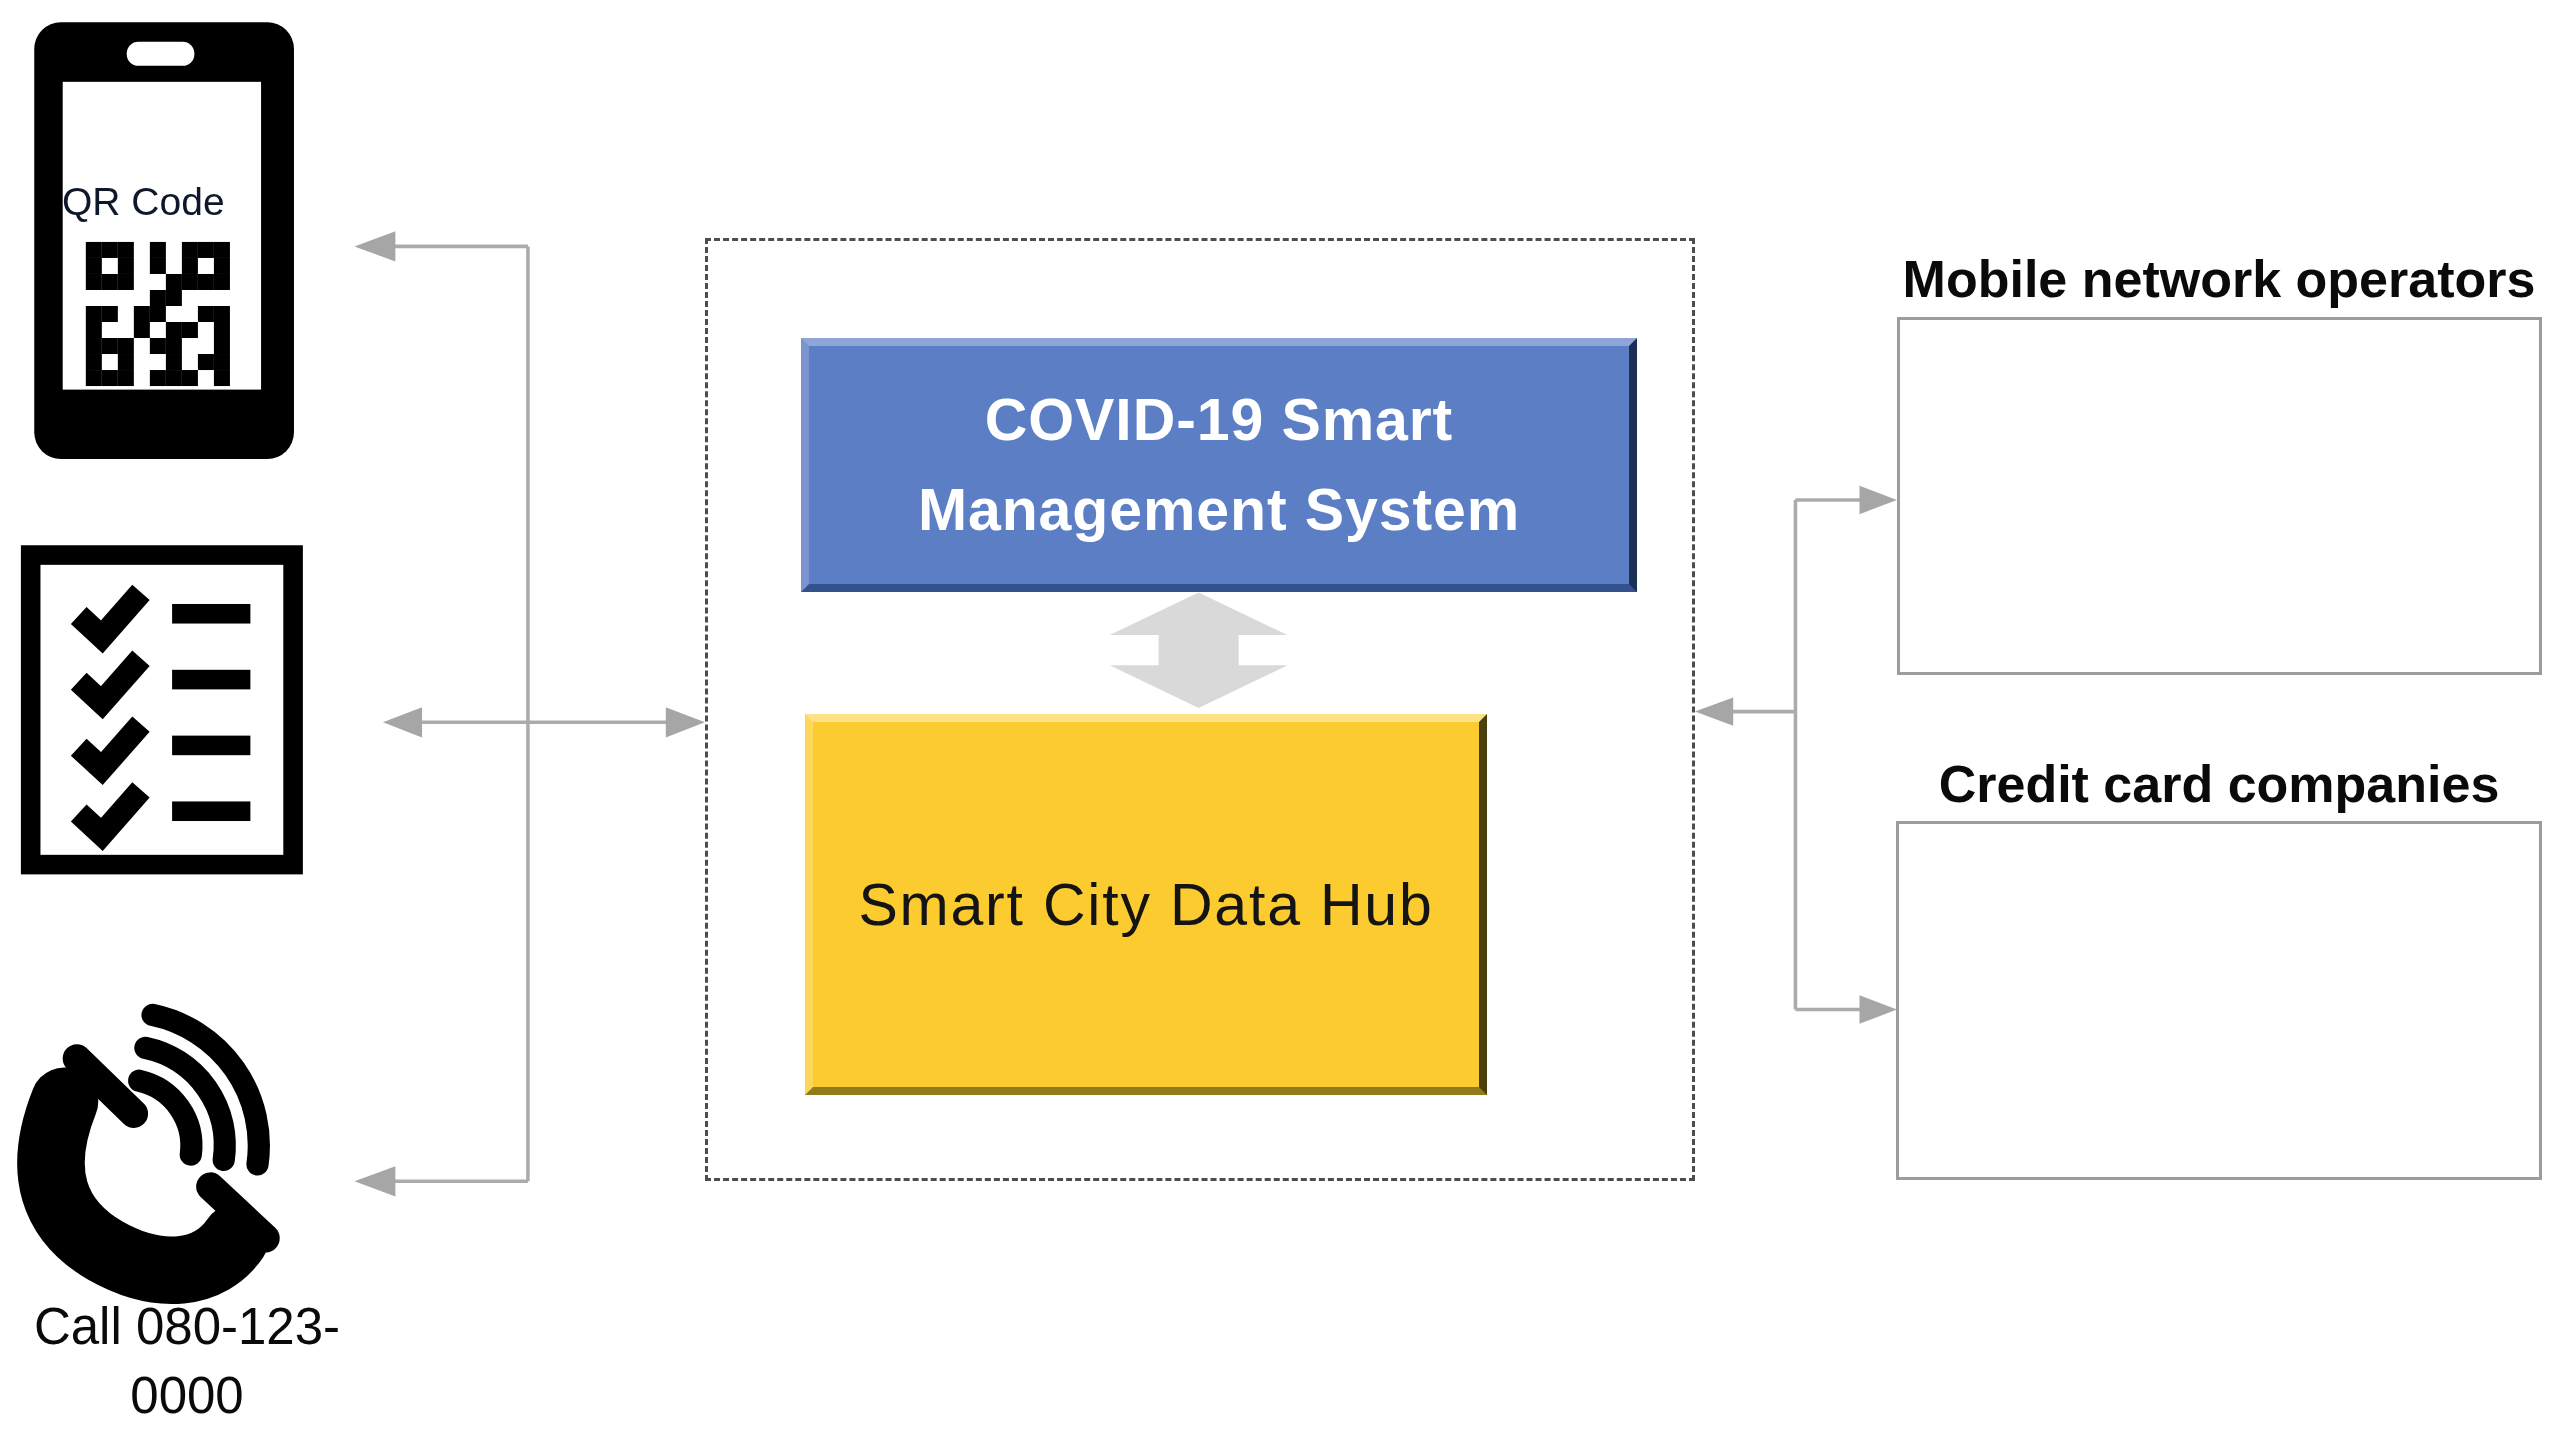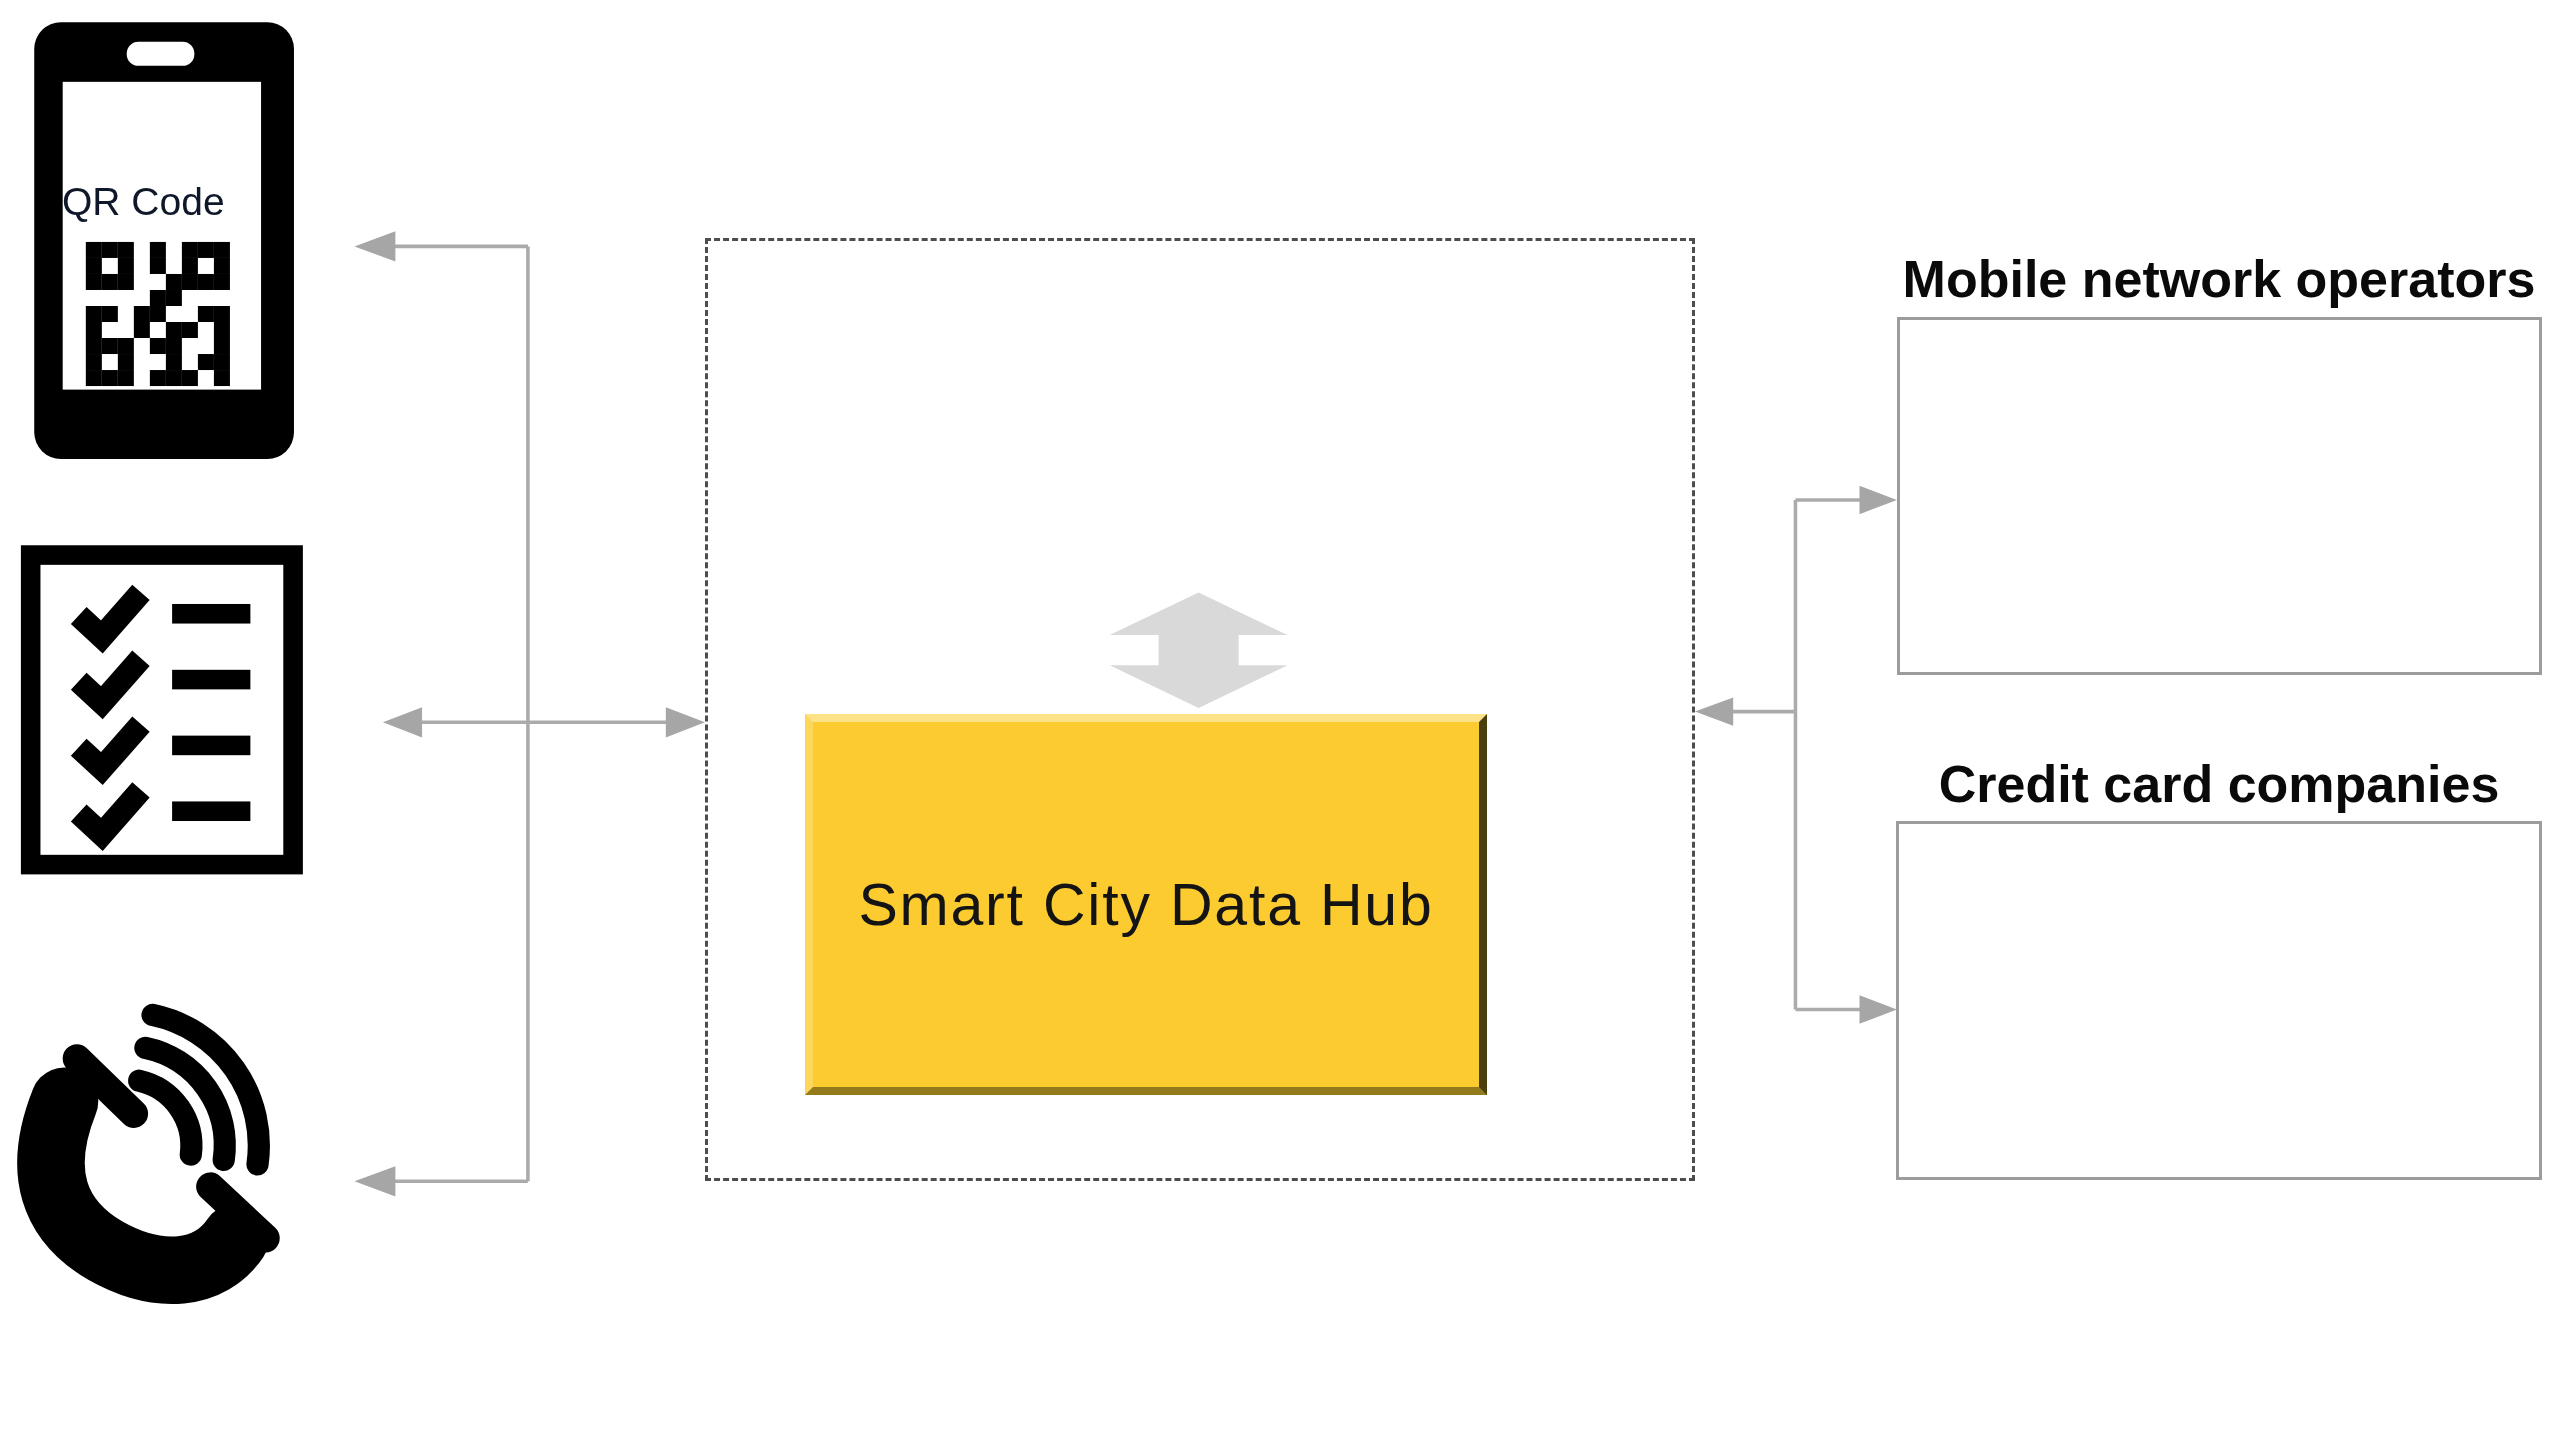--- a/index.html
+++ b/index.html
@@ -257,28 +257,36 @@
       <rect x="2524" y="1035" width="256" height="200" rx="26" fill="#ffffff" stroke="#000000" stroke-width="10"></rect>
       <path d="M2524,1100 L2780,1100" stroke="#000000" stroke-width="9"></path>
       <path d="M2524,1142 L2780,1142" stroke="#000000" stroke-width="9"></path>
       <rect x="2572" y="1180" width="74" height="14" fill="#000000"></rect>
       <rect x="2664" y="1180" width="34" height="14" fill="#000000"></rect>
     </g>
   </svg>
 
   <div class="abs hub-frame"></div>
 
+  <div class="abs box-blue">
+    <span>COVID-19 Smart</span>
+    <span>Management System</span>
+  </div>
 
   <div class="abs box-yellow">
     <span>Smart City Data Hub</span>
   </div>
 
   <div class="abs panel-title title-mobile">Mobile network operators</div>
   <div class="abs panel panel-mobile"></div>
 
   <div class="abs panel-title title-credit">Credit card companies</div>
   <div class="abs panel panel-credit"></div>
 
   <div class="abs qr-label">QR Code</div>
 
+  <div class="abs call-label">
+    <div>Call 080-123-</div>
+    <div>0000</div>
+  </div>
 
 </div>
 
 
 </body></html>

